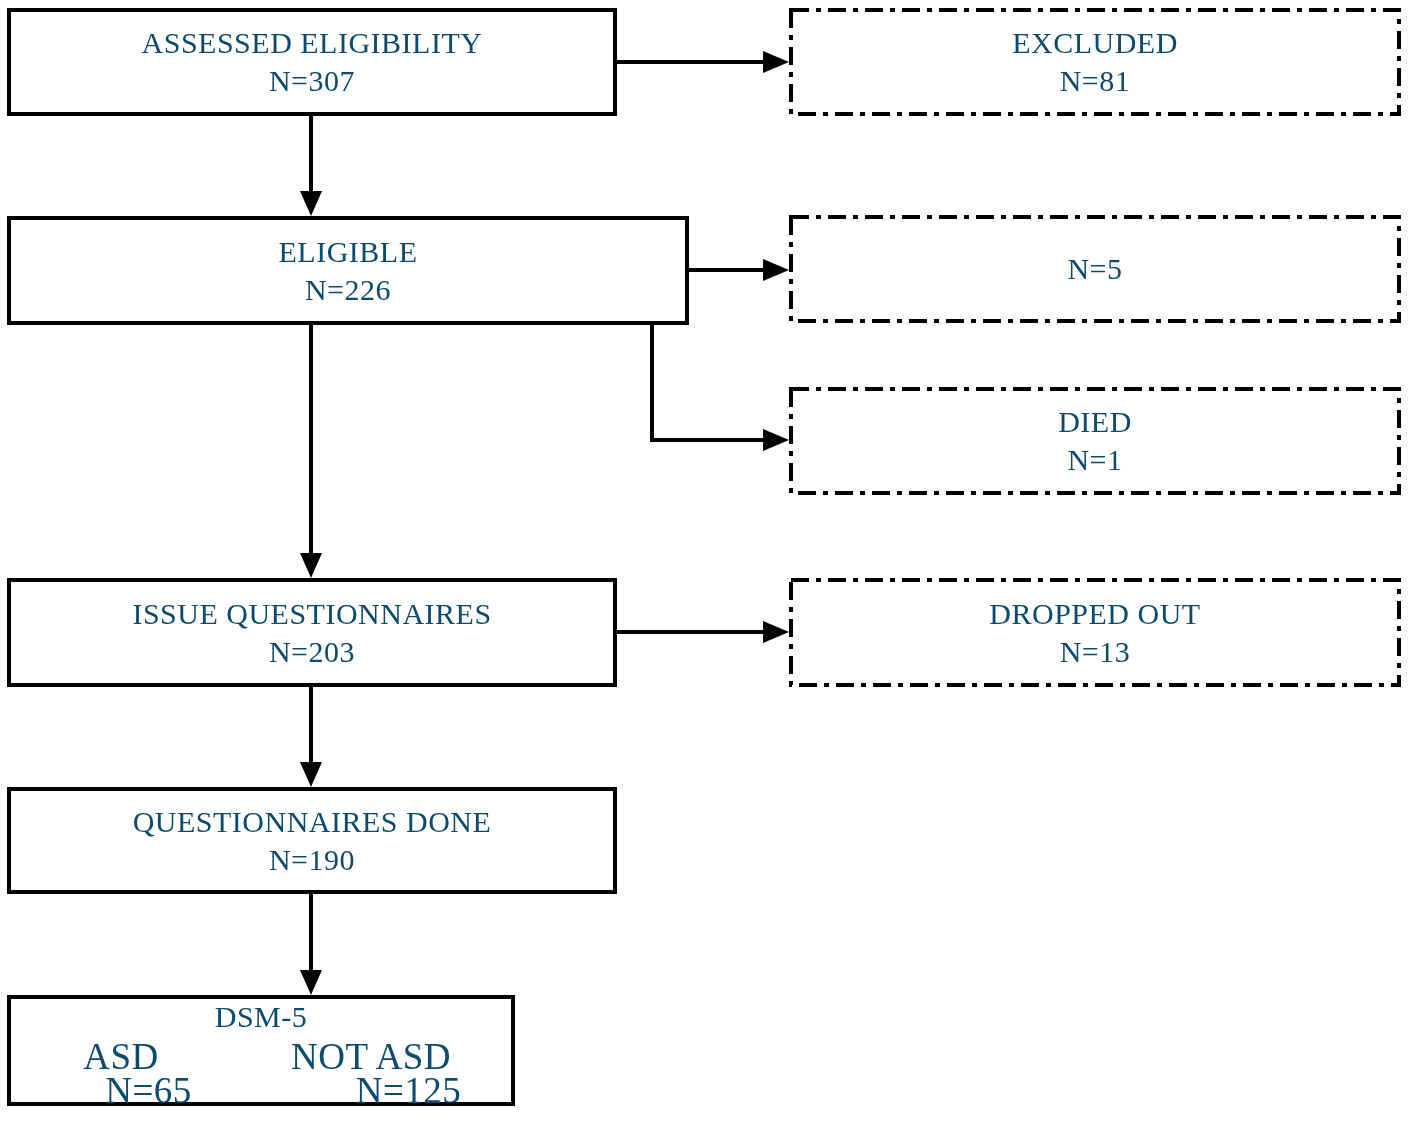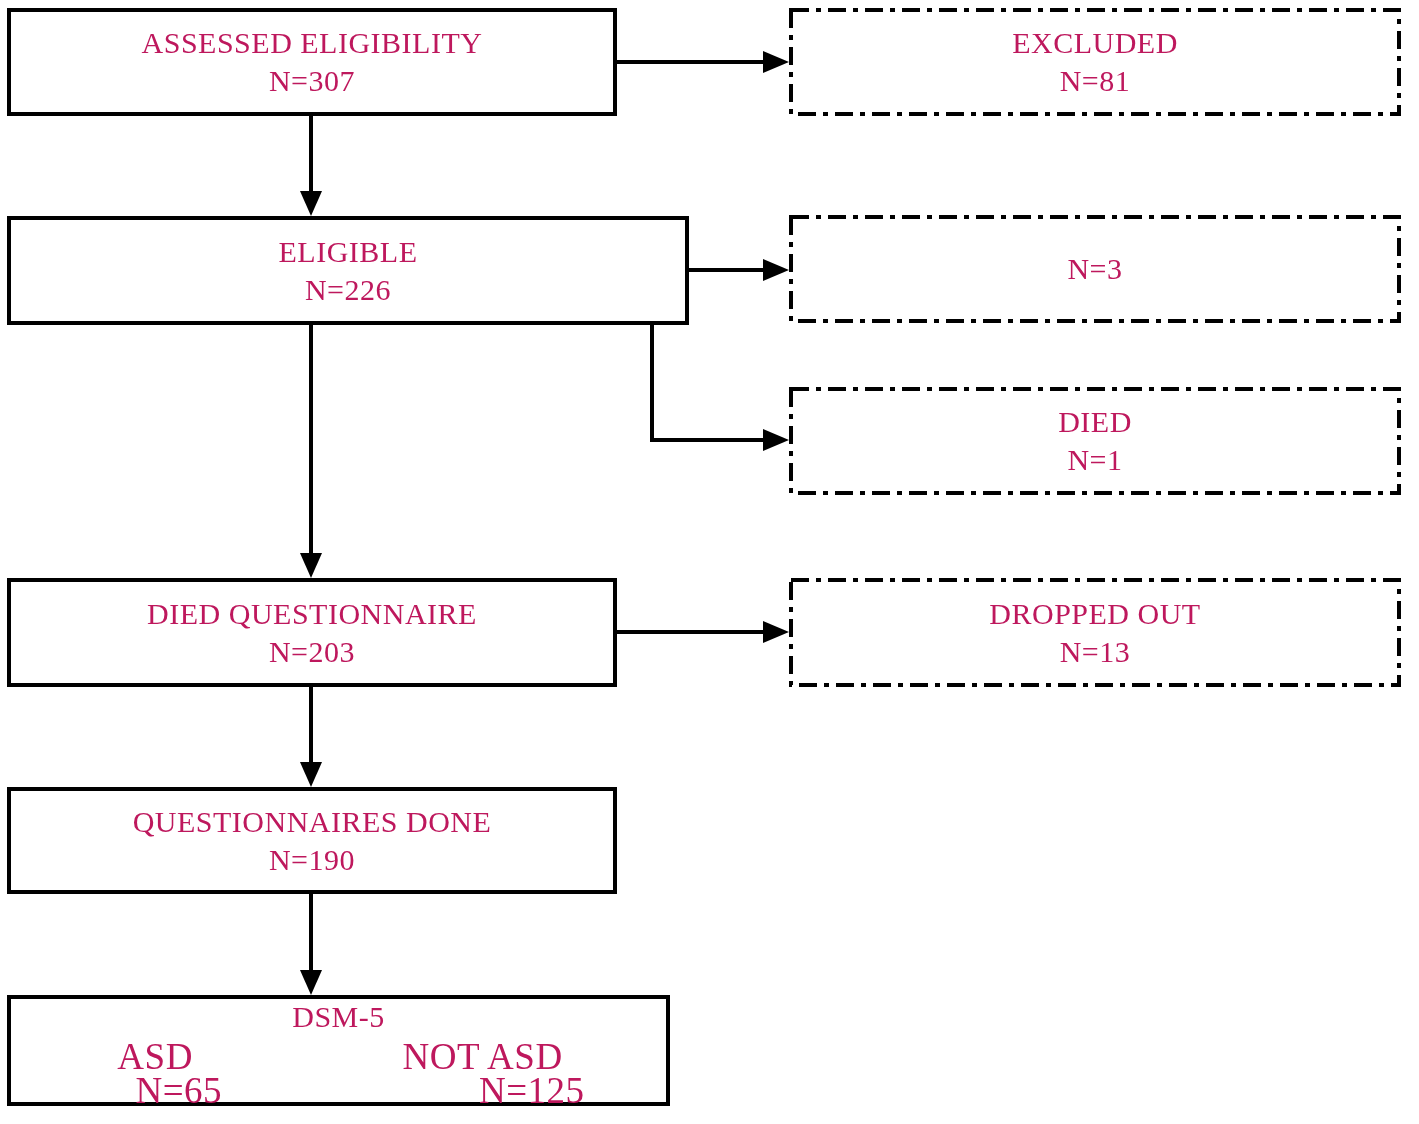--- a/index.html
+++ b/index.html
@@ -2,21 +2,21 @@
 <html><head>
 <meta charset="utf-8">
 <style>
   html, body { margin: 0; padding: 0; background: #ffffff; }
   .canvas {
     position: relative;
     width: 1419px;
     height: 1124px;
     background: #ffffff;
     font-family: "Liberation Serif", "DejaVu Serif", serif;
-    color: #be185d;
+    color: #0c4a6e;
     overflow: hidden;
   }
   .arrow-layer {
     position: absolute;
     left: 0; top: 0;
     width: 1419px; height: 1124px;
     pointer-events: none;
   }
   .box {
     position: absolute;
@@ -88,30 +88,30 @@
     <div class="line">ASSESSED ELIGIBILITY</div>
     <div class="line">N=307</div>
   </div>
 
   <div class="box solid" style="left:7px; top:216px; width:682px; height:109px;">
     <div class="line">ELIGIBLE</div>
     <div class="line">N=226</div>
   </div>
 
   <div class="box solid" style="left:7px; top:578px; width:610px; height:109px;">
-    <div class="line">DIED QUESTIONNAIRE</div>
+    <div class="line">ISSUE QUESTIONNAIRES</div>
     <div class="line">N=203</div>
   </div>
 
   <div class="box solid" style="left:7px; top:787px; width:610px; height:107px;">
     <div class="line">QUESTIONNAIRES DONE</div>
     <div class="line">N=190</div>
   </div>
 
-  <div class="box solid dsm" style="left:7px; top:995px; width:663px; height:111px;">
+  <div class="box solid dsm" style="left:7px; top:995px; width:508px; height:111px;">
     <div class="line">DSM-5</div>
     <div class="row">
       <span class="pos" style="left:22%;">ASD</span>
       <span class="pos" style="left:72%;">NOT ASD</span>
     </div>
     <div class="row">
       <span class="pos" style="left:19.5%;margin-left:40px;">N=65</span>
       <span class="pos" style="left:79.5%;">N=125</span>
     </div>
   </div>
@@ -121,21 +121,21 @@
       <rect x="2" y="2" width="608" height="104" fill="none" stroke="#000000" stroke-width="4" stroke-dasharray="18 7 5 7"></rect>
     </svg>
     <div class="line">EXCLUDED</div>
     <div class="line">N=81</div>
   </div>
 
   <div class="box dashdot" style="left:789px; top:215px; width:612px; height:108px;">
     <svg class="dashrect" width="612" height="108" viewBox="0 0 612 108" xmlns="http://www.w3.org/2000/svg">
       <rect x="2" y="2" width="608" height="104" fill="none" stroke="#000000" stroke-width="4" stroke-dasharray="18 7 5 7"></rect>
     </svg>
-    <div class="line">N=3</div>
+    <div class="line">N=5</div>
   </div>
 
   <div class="box dashdot" style="left:789px; top:387px; width:612px; height:108px;">
     <svg class="dashrect" width="612" height="108" viewBox="0 0 612 108" xmlns="http://www.w3.org/2000/svg">
       <rect x="2" y="2" width="608" height="104" fill="none" stroke="#000000" stroke-width="4" stroke-dasharray="18 7 5 7"></rect>
     </svg>
     <div class="line">DIED</div>
     <div class="line">N=1</div>
   </div>
 

